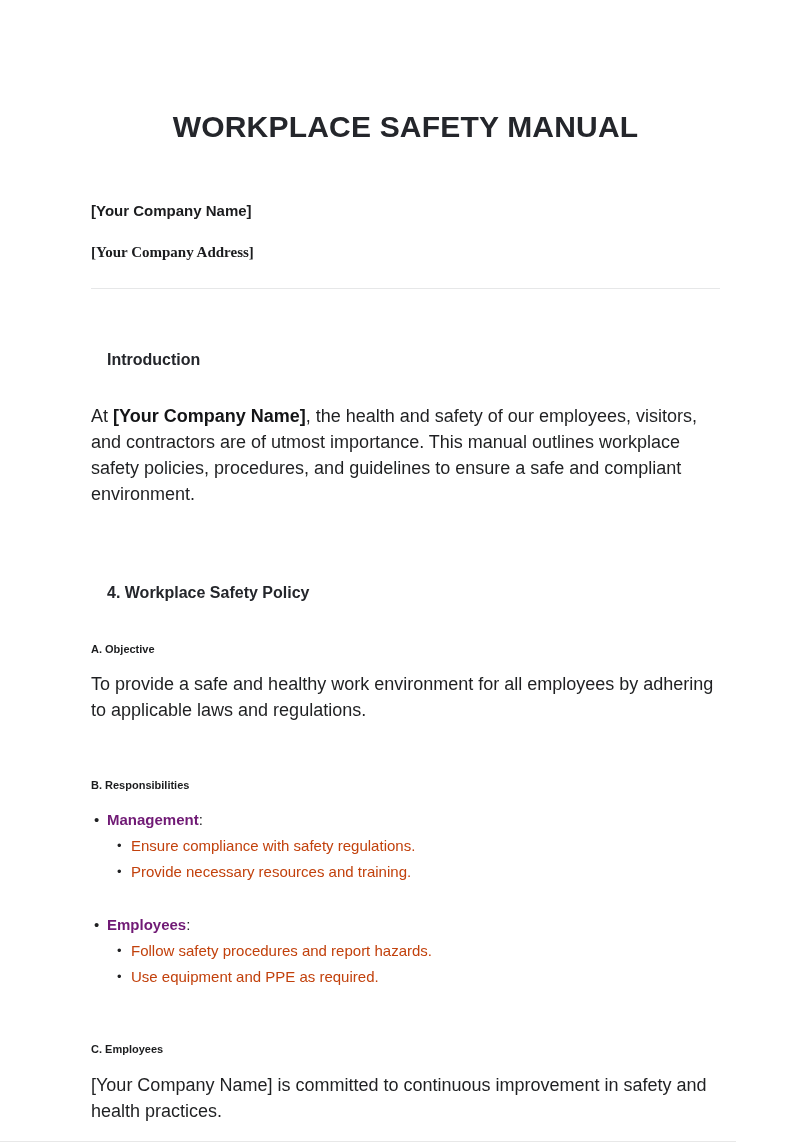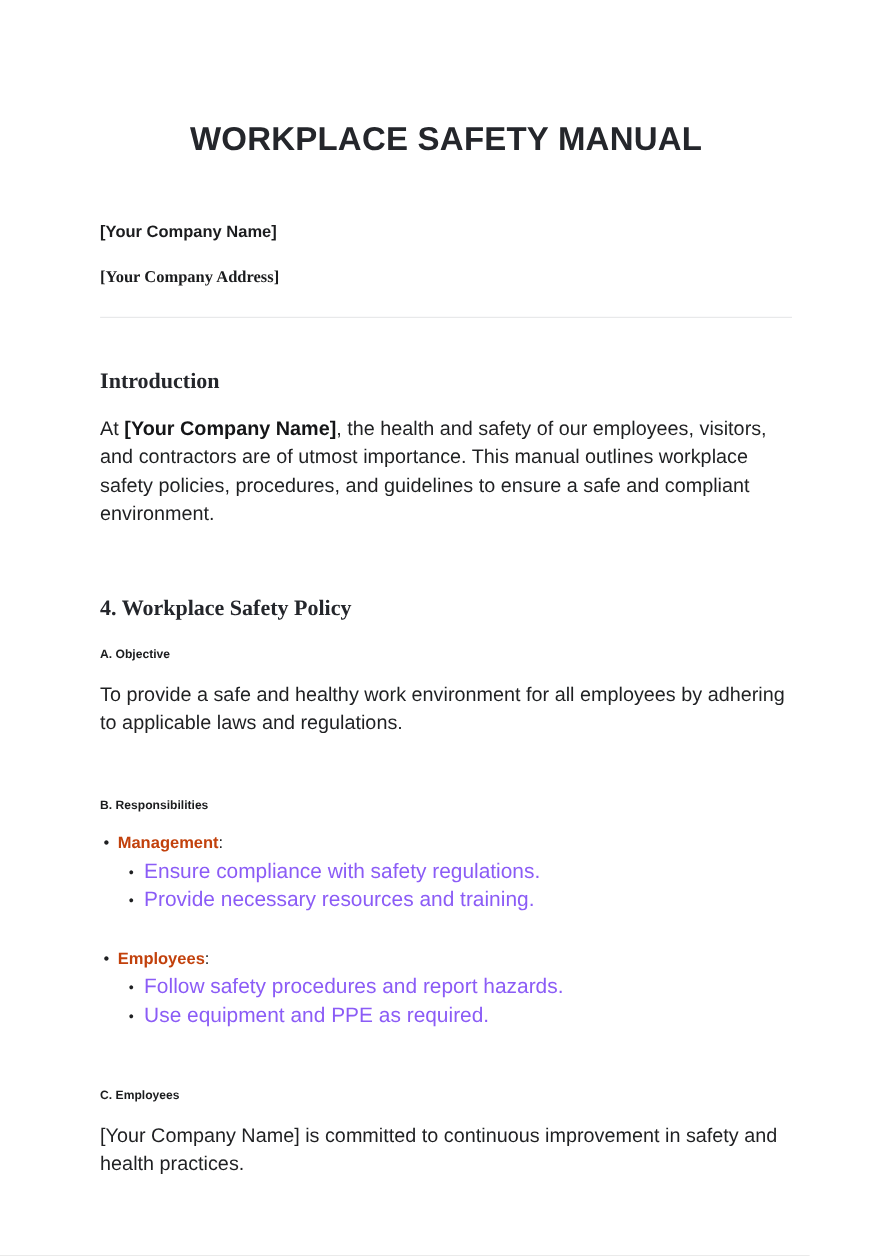--- a/index.html
+++ b/index.html
@@ -58,26 +58,25 @@
   .divider {
     border: 0;
     border-top: 1px solid #e6e7e8;
     margin: 24px 0 0 0;
     width: 100%;
     height: 0;
   }
 
   
   .h-section {
-    font-size: 20px;
+    font-size: 16px;
     font-weight: bold;
     color: #24262b;
     line-height: 1.3;
-    margin: 0;
-    font-family: Liberation Serif, serif;
+    margin: 16px;
   }
   .h-sub {
     font-size: 11px;
     font-weight: bold;
     color: #1b1c1e;
     line-height: 1.35;
     margin: 0;
   }
 
   
@@ -121,34 +120,34 @@
     content: "\2022";
     position: absolute;
     left: 3px;
     top: 0;
     font-size: 15px;
     line-height: 26px;
     color: #1f2022;
   }
   .bullet-row .lbl {
     font-weight: bold;
-    color: #c2410c;
+    color: #701a75;
   }
 
   ul.lvl2 {
     list-style: none;
     margin: 0;
     padding: 0 0 0 24px;
   }
   ul.lvl2 > li {
     position: relative;
     padding-left: 16px;
-    font-size: 19px;
-    line-height: 26px;
-    color: #8b5cf6;
+    font-size: 15px;
+    line-height: 26px;
+    color: #c2410c;
     margin-top: 0;
   }
   ul.lvl2 > li::before {
     content: "\2022";
     position: absolute;
     left: 2px;
     top: 0;
     font-size: 13px;
     line-height: 26px;
     color: #1f2022;

